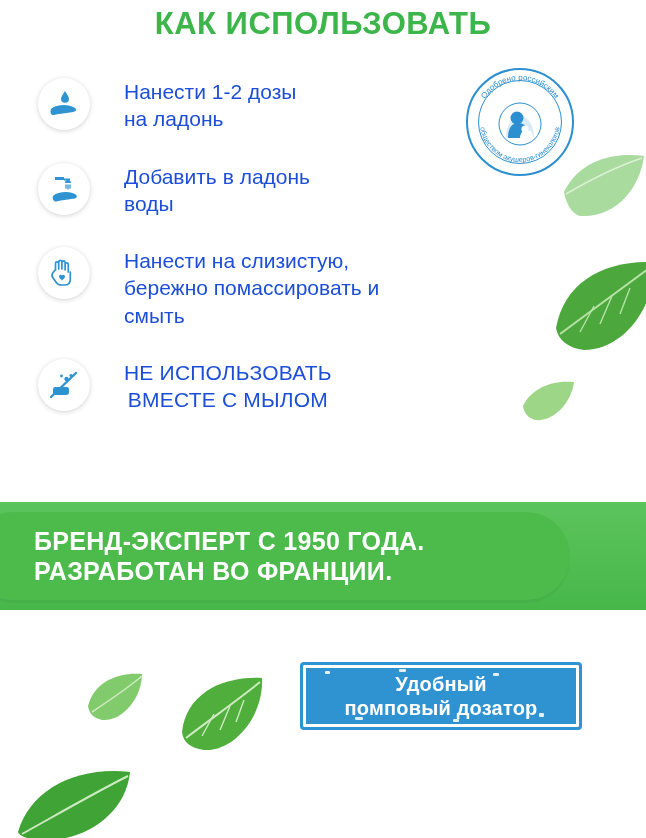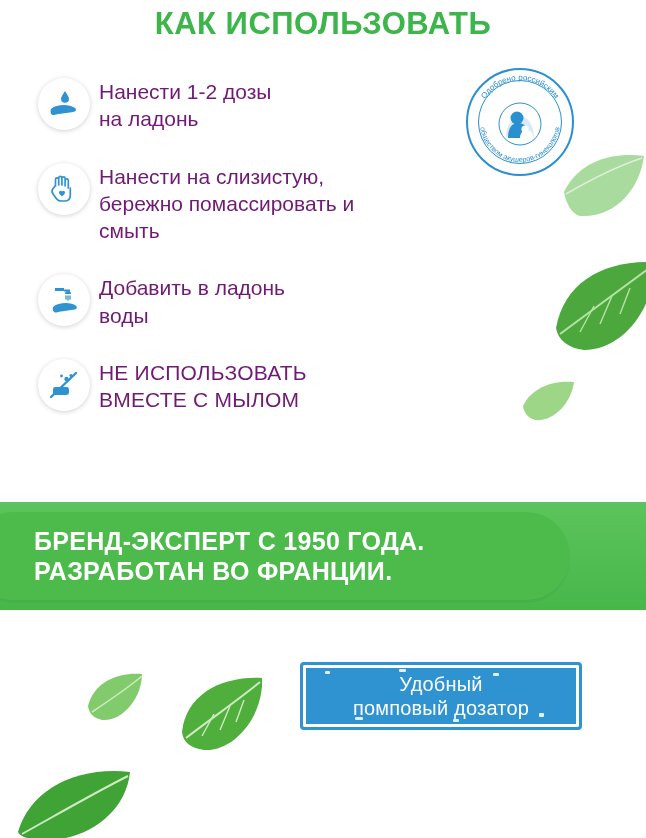--- a/index.html
+++ b/index.html
@@ -41,30 +41,31 @@
     border-radius: 50%;
     background: #ffffff;
     box-shadow: 0 1px 5px rgba(0,0,0,0.18);
     flex: 0 0 52px;
     display: flex;
     align-items: center;
     justify-content: center;
     margin-top: 2px;
   }
   .step-text {
-    margin-left: 9px;
-    color: #701a75;
+    margin-left: 34px;
+    color: #1d4ed8;
     font-size: 21px;
     line-height: 1.30;
     max-width: 330px;
     padding-top: 2px;
     white-space: pre-line;
   }
   .step-text.upper {
     letter-spacing: 0.2px;
+    text-align: center;
   }
 
   
   .stamp {
     position: absolute;
     left: 466px;
     top: 68px;
     width: 108px;
     height: 108px;
   }
@@ -132,21 +133,21 @@
     background: #2f93d1;
     border-radius: 4px;
     display: flex;
     align-items: center;
     justify-content: center;
     box-shadow: inset 0 0 0 3px #ffffff;
   }
   .pump-stamp-text {
     color: #ffffff;
     font-size: 20px;
-    font-weight: normal;
+    font-weight: bold;
     line-height: 1.2;
     text-align: center;
     white-space: pre-line;
     letter-spacing: 0.2px;
   }
   .stamp-speckle {
     position: absolute;
     background: #ffffff;
     opacity: 0.85;
     border-radius: 1px;
@@ -176,46 +177,46 @@
     <div class="step-icon">
       <svg width="34" height="34" viewBox="0 0 34 34">
         <path d="M17 4 C13 10 11 12.5 11 15 a6 6 0 0 0 12 0 C23 12.5 21 10 17 4 Z" fill="#2f93d1" opacity="0.0"></path>
         <path d="M18 4 C15.5 8 14 10 14 11.8 a4 4 0 0 0 8 0 C22 10 20.5 8 18 4 Z" fill="#2f93d1"></path>
         <path d="M4 22 C7 19 12 18 17 18 c4 0 8 1 11 3 c1.6 1.2 1.2 3.4 -1 3.8 C22 26 12 26.6 7 28 C4.6 28.6 2.6 26 4 22 Z" fill="#2f93d1"></path>
         <path d="M20 21.5 h6.5" stroke="#2f93d1" stroke-width="1.6" stroke-linecap="round" fill="none"></path>
       </svg>
     </div>
     <div class="step-text">Нанести 1-2 дозы
 на ладонь</div>
-  </div>
-
-  <div class="step">
-    <div class="step-icon">
-      <svg width="34" height="34" viewBox="0 0 34 34">
-        <path d="M8.5 14 V7.5 a1.6 1.6 0 0 1 3.2 0 V13 M11.7 13 V6 a1.6 1.6 0 0 1 3.2 0 V13 M14.9 13 V6.5 a1.6 1.6 0 0 1 3.2 0 V13.5 M18.1 13.8 V8.5 a1.6 1.6 0 0 1 3.2 0 V16 M8.5 13.5 l-2.6 3.2 c-1.3 1.6 -1.1 3.5 0.2 5.3 l3.2 4.4 c1.2 1.7 3.1 2.6 5.2 2.6 h3 c3.6 0 5.8 -2.4 5.8 -5.8 V16" fill="none" stroke="#2f93d1" stroke-width="1.7" stroke-linejoin="round" stroke-linecap="round"></path>
-        <path d="M15 19.4 c-1.1 -1.2 -3 -0.4 -3 1.2 c0 1.6 2 3 3 3.8 c1 -0.8 3 -2.2 3 -3.8 c0 -1.6 -1.9 -2.4 -3 -1.2 z" fill="#2f93d1"></path>
-      </svg>
-    </div>
-    <div class="step-text">Нанести на слизистую,
-бережно помассировать и
-смыть</div>
   </div>
 
   <div class="step">
     <div class="step-icon">
       <svg width="34" height="34" viewBox="0 0 34 34">
         <path d="M8 5 h9 v3 h-9 z" fill="#2f93d1"></path>
         <path d="M17 6.5 h6 v2 h-6 z" fill="#2f93d1"></path>
         <path d="M21 8 a3 3 0 0 1 3 3 h-6 a3 3 0 0 1 3 -3 z" fill="#2f93d1"></path>
         <path d="M19 13 v3 M21 13 v4 M23 13 v3" stroke="#2f93d1" stroke-width="1.3" stroke-linecap="round"></path>
         <path d="M6 24 C9 21 14 20 19 20 c4 0 7.5 1 10 2.8 c1.5 1.1 1.1 3.2 -1 3.6 C23.5 27.2 14 28 9.5 29.4 C7 30 5 27.5 6 24 Z" fill="#2f93d1"></path>
       </svg>
     </div>
     <div class="step-text">Добавить в ладонь
 воды</div>
+  </div>
+
+  <div class="step">
+    <div class="step-icon">
+      <svg width="34" height="34" viewBox="0 0 34 34">
+        <path d="M8.5 14 V7.5 a1.6 1.6 0 0 1 3.2 0 V13 M11.7 13 V6 a1.6 1.6 0 0 1 3.2 0 V13 M14.9 13 V6.5 a1.6 1.6 0 0 1 3.2 0 V13.5 M18.1 13.8 V8.5 a1.6 1.6 0 0 1 3.2 0 V16 M8.5 13.5 l-2.6 3.2 c-1.3 1.6 -1.1 3.5 0.2 5.3 l3.2 4.4 c1.2 1.7 3.1 2.6 5.2 2.6 h3 c3.6 0 5.8 -2.4 5.8 -5.8 V16" fill="none" stroke="#2f93d1" stroke-width="1.7" stroke-linejoin="round" stroke-linecap="round"></path>
+        <path d="M15 19.4 c-1.1 -1.2 -3 -0.4 -3 1.2 c0 1.6 2 3 3 3.8 c1 -0.8 3 -2.2 3 -3.8 c0 -1.6 -1.9 -2.4 -3 -1.2 z" fill="#2f93d1"></path>
+      </svg>
+    </div>
+    <div class="step-text">Нанести на слизистую,
+бережно помассировать и
+смыть</div>
   </div>
 
   <div class="step">
     <div class="step-icon">
       <svg width="34" height="34" viewBox="0 0 34 34">
         <rect x="6" y="19" width="16" height="8" rx="2.4" fill="#2f93d1"></rect>
         <circle cx="19.5" cy="11" r="2.2" fill="#2f93d1"></circle>
         <circle cx="24" cy="7.5" r="1.6" fill="#2f93d1"></circle>
         <circle cx="14.5" cy="8" r="1.4" fill="#2f93d1"></circle>
         <path d="M4 29 L29 5" stroke="#2f93d1" stroke-width="2.4" stroke-linecap="round"></path>

